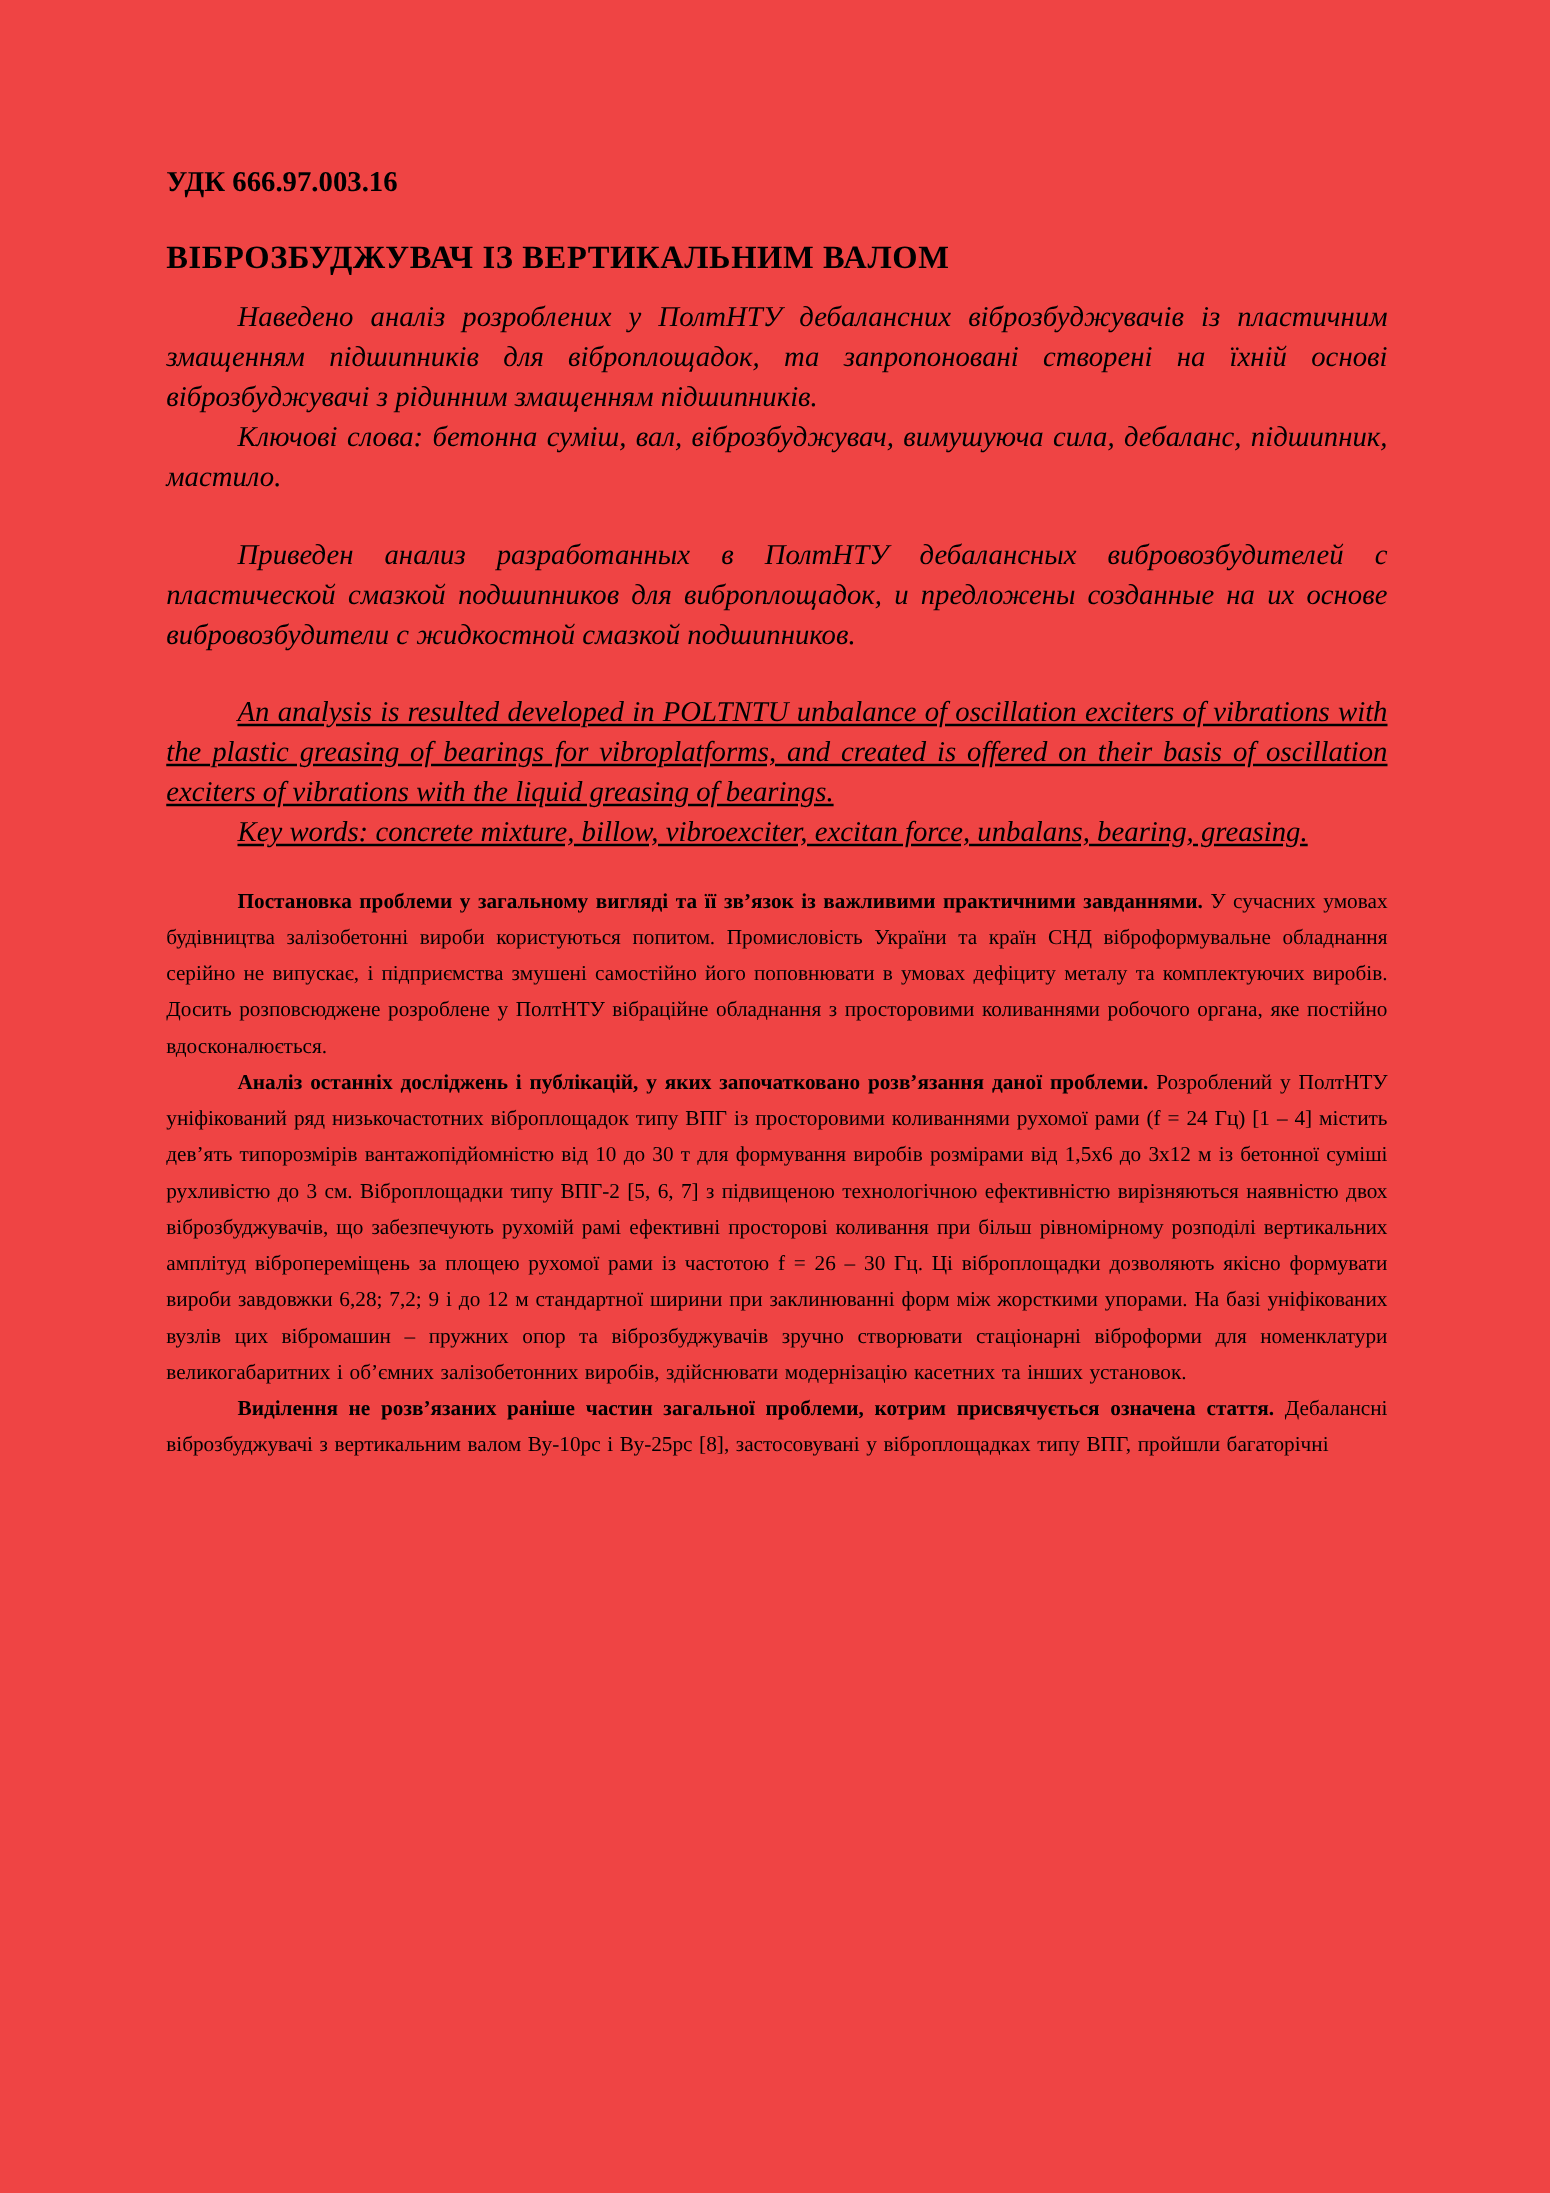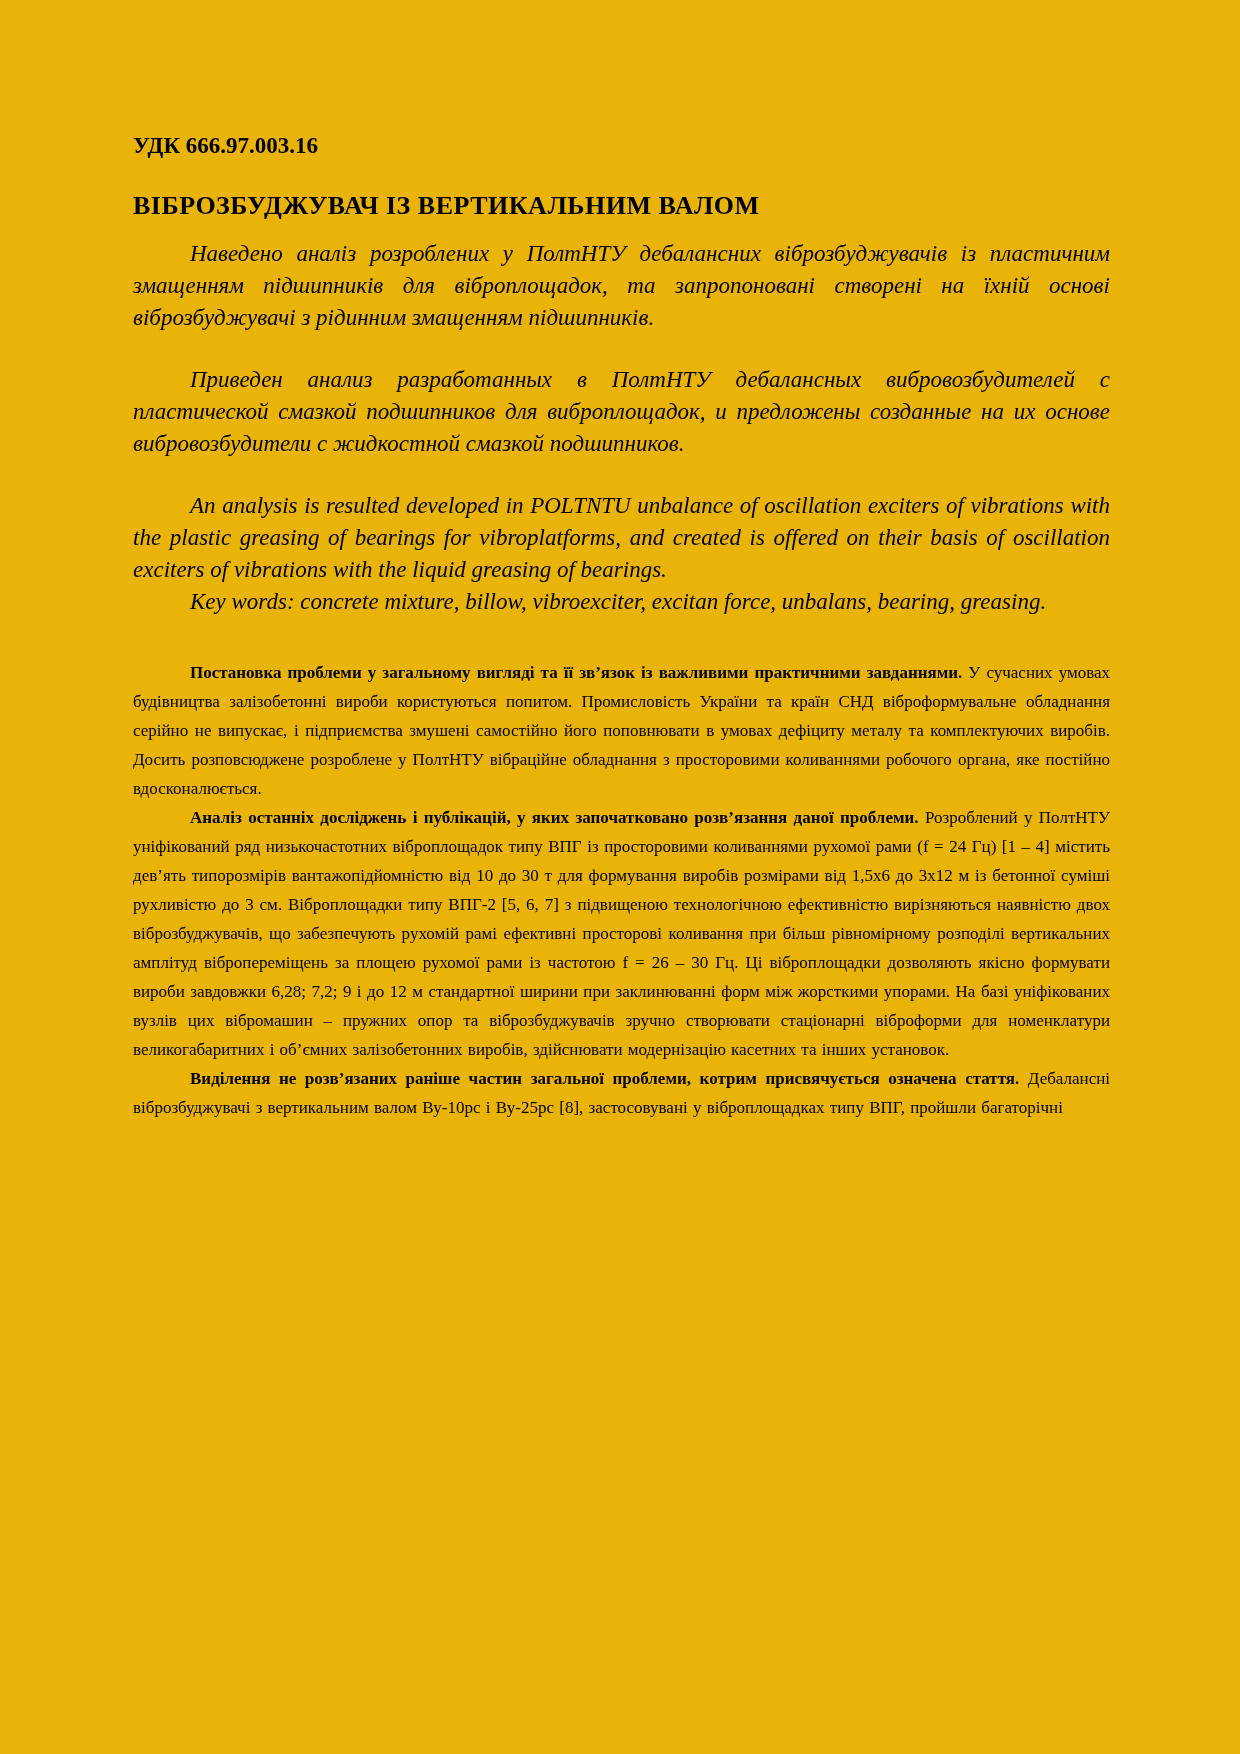--- a/index.html
+++ b/index.html
@@ -5,21 +5,21 @@
   html, body {
     margin: 0;
     padding: 0;
     background: #ffffff;
   }
   .page {
     position: relative;
     width: 1240px;
     height: 1754px;
     margin: 0;
-    background: #eab308;
+    background: #ef4444;
     box-sizing: border-box;
     padding: 130px 130px 0 133px;
     font-family: "Liberation Serif", "DejaVu Serif", serif;
     color: #000000;
     overflow: hidden;
   }
   p { margin: 0; }
 
   .udc {
     font-weight: bold;
@@ -40,21 +40,22 @@
     font-style: normal;
     font-size: 26px;
     line-height: 36px;
     margin: 26px 0 14px 0;
     letter-spacing: 0.5px;
   }
   .abstract {
     margin-bottom: 30px;
   }
   .abstract.last {
-    margin-bottom: 40px;
+    margin-bottom: 24px;
+    text-decoration: underline;
   }
   .abs {
     font-style: italic;
     font-size: 23px;
     line-height: 32px;
     text-align: justify;
     text-indent: 57px;
   }
   .body-text .para {
     font-size: 17px;
@@ -72,20 +73,21 @@
 
 <div class="page">
 
   <p class="udc">УДК 666.97.003.16</p>
 
 
   <h1 class="article-title">ВІБРОЗБУДЖУВАЧ ІЗ ВЕРТИКАЛЬНИМ ВАЛОМ</h1>
 
   <section class="abstract">
     <p class="abs">Наведено аналіз розроблених у ПолтНТУ дебалансних віброзбуджувачів із пластичним змащенням підшипників для віброплощадок, та запропоновані створені на їхній основі віброзбуджувачі з рідинним змащенням підшипників.</p>
+    <p class="abs">Ключові слова: бетонна суміш, вал, віброзбуджувач, вимушуюча сила, дебаланс, підшипник, мастило.</p>
   </section>
 
   <section class="abstract">
     <p class="abs">Приведен анализ разработанных в ПолтНТУ дебалансных вибровозбудителей с пластической смазкой подшипников для виброплощадок, и предложены созданные на их основе вибровозбудители с жидкостной смазкой подшипников.</p>
   </section>
 
   <section class="abstract last">
     <p class="abs">An analysis is resulted developed in POLTNTU unbalance of oscillation exciters of vibrations with the plastic greasing of bearings for vibroplatforms, and created is offered on their basis of oscillation exciters of vibrations with the liquid greasing of bearings.</p>
     <p class="abs">Key words: concrete mixture, billow, vibroexciter, excitan force, unbalans, bearing, greasing.</p>
   </section>

